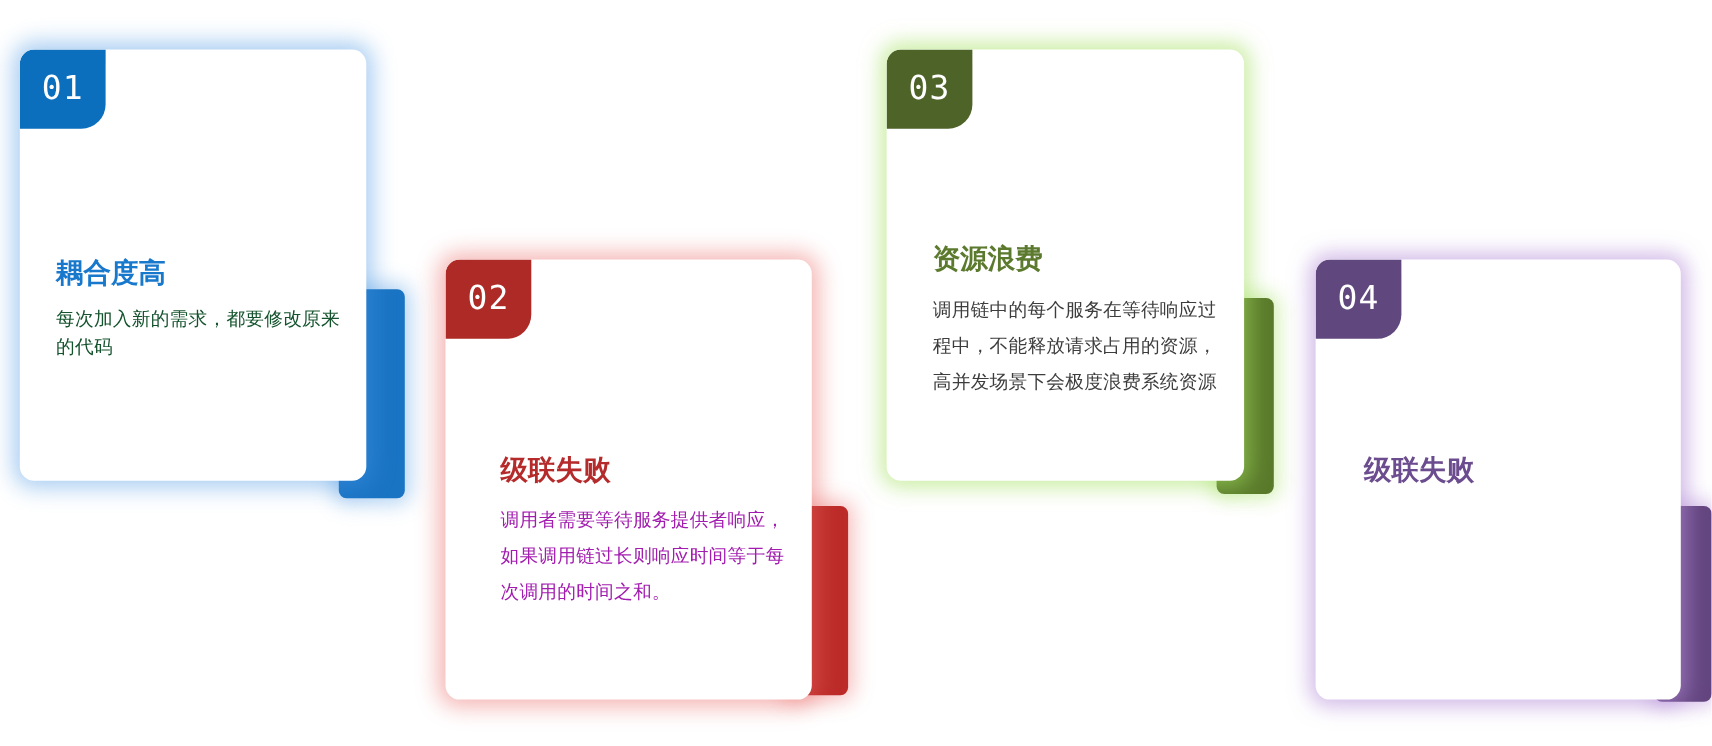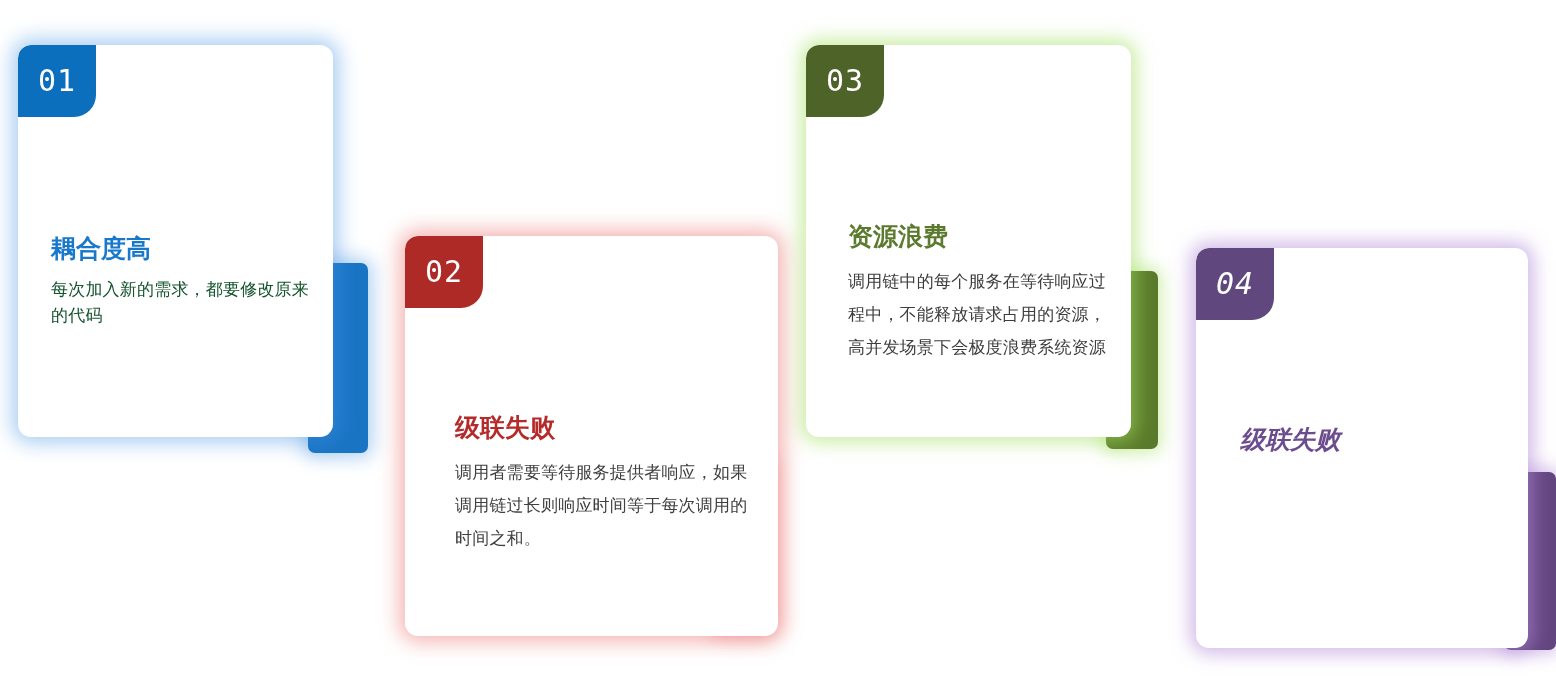--- a/index.html
+++ b/index.html
@@ -93,36 +93,36 @@
   
   #card-1-wrap { left: 8px; top: 45px; width: 360px; height: 412px; }
   #card-1-wrap .card   { width: 315px; height: 392px; box-shadow: 0 0 20px 6px rgba(66,146,226,0.45); }
   #card-1-wrap .side-bar { left: 290px; top: 218px; width: 60px; height: 190px;
                            background: #1a74c4; box-shadow: 0 0 18px 5px rgba(66,146,226,0.40); }
   #card-1-wrap .card-body { top: 188px; left: 33px; right: 22px; }
   #card-1-wrap .card-text { line-height: 1.5; }
 
   
   #card-2-wrap { left: 395px; top: 236px; width: 365px; height: 412px; }
-  #card-2-wrap .card   { width: 333px; height: 400px; box-shadow: 0 0 20px 6px rgba(233,103,99,0.48); padding-left: 40px; }
+  #card-2-wrap .card   { width: 333px; height: 400px; box-shadow: 0 0 20px 6px rgba(233,103,99,0.48); }
   #card-2-wrap .side-bar { left: 308px; top: 224px; width: 58px; height: 172px;
                            background: #bc2b28; box-shadow: 0 0 18px 5px rgba(233,103,99,0.42); }
   #card-2-wrap .card-body { top: 176px; left: 50px; right: 24px; }
   #card-2-wrap .card-text { line-height: 1.95; }
 
   
   #card-3-wrap { left: 796px; top: 45px; width: 355px; height: 412px; }
   #card-3-wrap .card   { width: 325px; height: 392px; box-shadow: 0 0 18px 6px rgba(164,224,96,0.55); }
   #card-3-wrap .side-bar { left: 300px; top: 226px; width: 52px; height: 178px;
                            background: #5a7a2b; box-shadow: 0 0 16px 5px rgba(164,224,96,0.45); }
   #card-3-wrap .card-body { top: 176px; left: 42px; right: 24px; }
   #card-3-wrap .card-text { line-height: 1.95; }
 
   
-  #card-4-wrap { left: 1186px; top: 248px; width: 355px; height: 412px; font-style: italic; }
+  #card-4-wrap { left: 1186px; top: 236px; width: 355px; height: 412px; }
   #card-4-wrap .card   { width: 332px; height: 400px; box-shadow: 0 0 18px 6px rgba(180,140,216,0.58); }
   #card-4-wrap .side-bar { left: 308px; top: 224px; width: 52px; height: 178px;
                            background: #63457f; box-shadow: 0 0 16px 5px rgba(180,140,216,0.48); }
   #card-4-wrap .card-body { top: 176px; left: 44px; right: 20px; }
   #card-4-wrap .card-text { line-height: 1.95; }
 </style>
 </head>
 <body>
 
 <div id="stage">
@@ -141,21 +141,21 @@
   </div>
 
   <div class="card-wrap" id="card-2-wrap">
     <div class="side-bar" style="background: rgb(188, 43, 40);"></div>
     <div class="card">
       <div class="badge" style="background: rgb(174, 42, 38);">
         <span class="badge-num">02</span>
       </div>
       <div class="card-body">
         <h3 class="card-title" style="color: rgb(181, 43, 43);">级联失败</h3>
-        <p class="card-text" style="color: #404040;">调用者需要等待服务提供者响应，如果调用链过长则响应时间等于每次调用的时间之和。</p>
+        <p class="card-text" style="color: #a21caf;">调用者需要等待服务提供者响应，如果调用链过长则响应时间等于每次调用的时间之和。</p>
       </div>
     </div>
   </div>
 
   <div class="card-wrap" id="card-3-wrap">
     <div class="side-bar" style="background: rgb(90, 122, 43);"></div>
     <div class="card">
       <div class="badge" style="background: rgb(78, 99, 40);">
         <span class="badge-num">03</span>
       </div>

